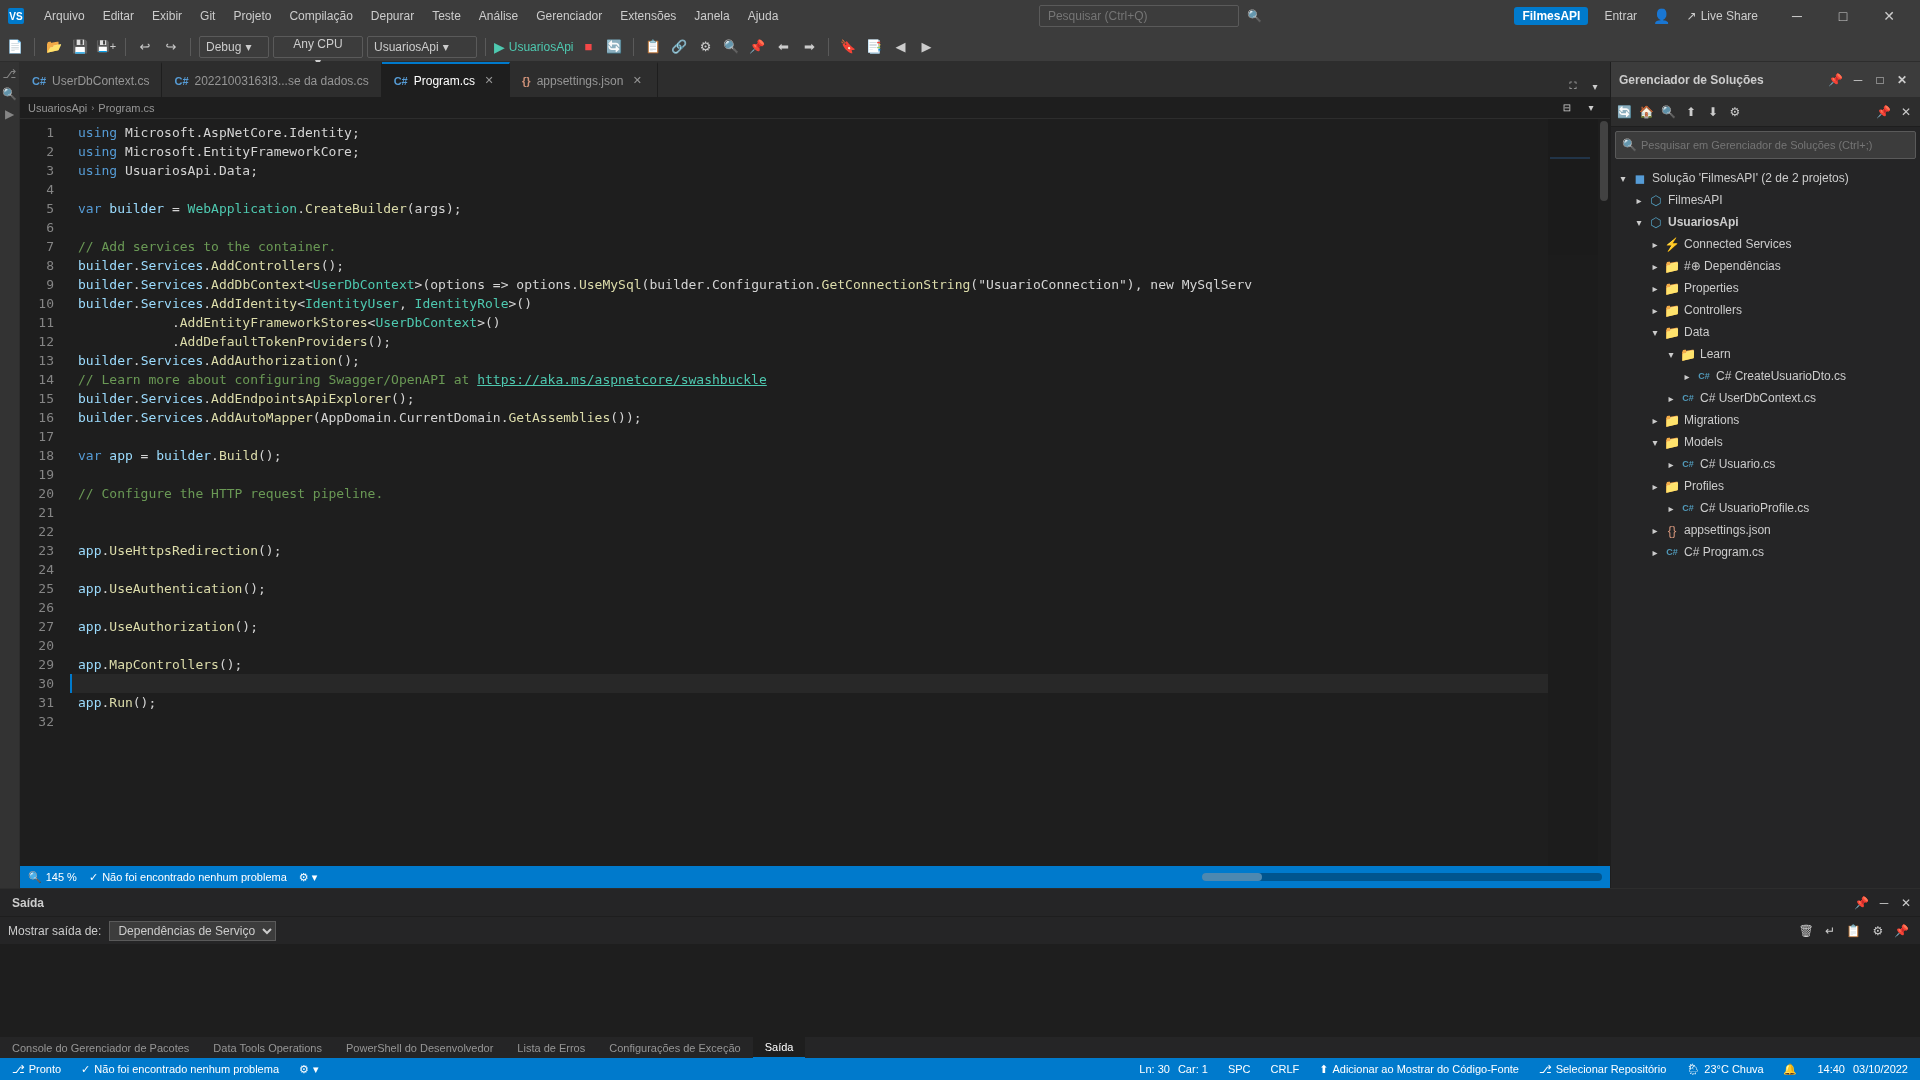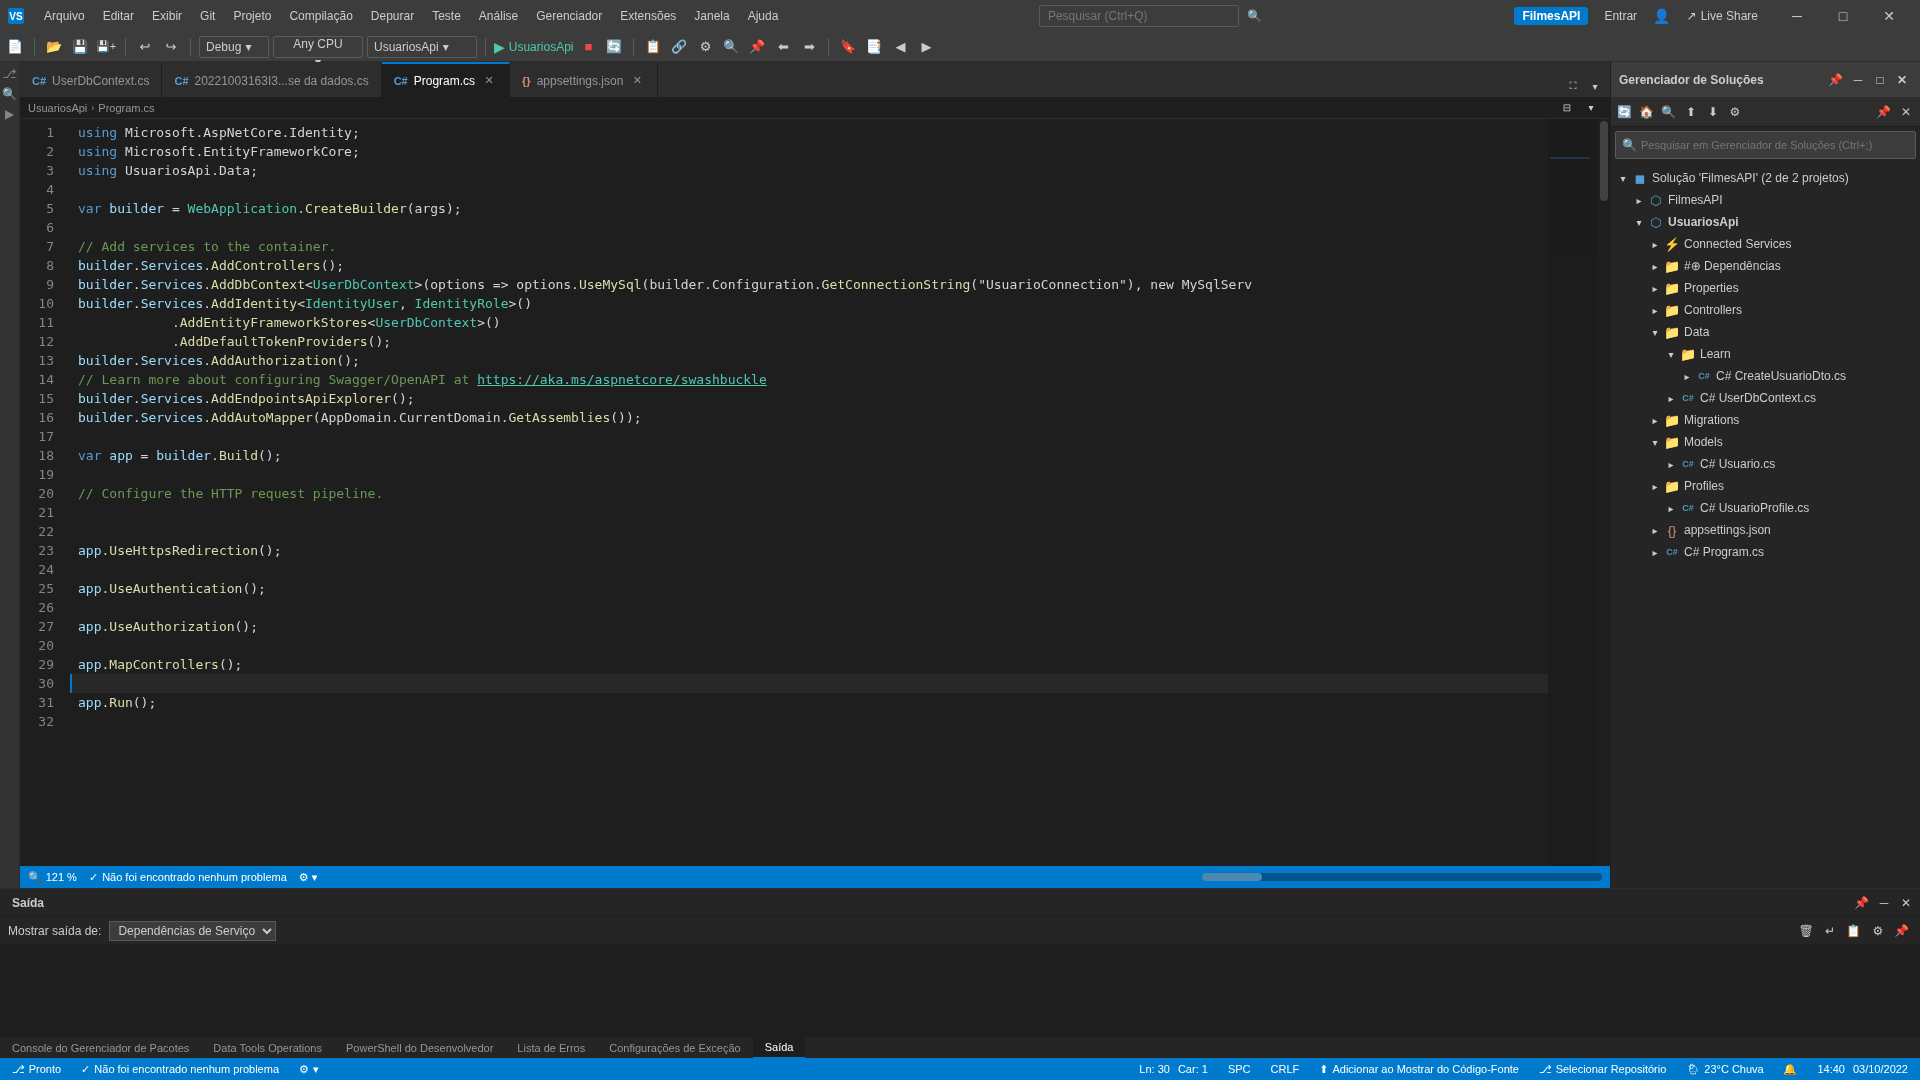--- a/index.html
+++ b/index.html
@@ -278,21 +278,21 @@
 
       <div class="scroll-indicator">
         <div class="scrollbar-thumb"></div>
       </div>
     </div>
 
     <div style="height:22px;background:#007acc;display:flex;align-items:center;justify-content:space-between;padding:0 8px;flex-shrink:0;">
       <div style="display:flex;align-items:center;gap:12px;">
         <span style="font-size:11px;color:white;display:flex;align-items:center;gap:4px;">
           <span>🔍</span>
-          <span>121 %</span>
+          <span>145 %</span>
         </span>
         <span style="font-size:11px;color:white;display:flex;align-items:center;gap:4px;">
           <span>✓</span>
           <span>Não foi encontrado nenhum problema</span>
         </span>
         <span style="font-size:11px;color:white;">⚙ ▾</span>
       </div>
       <div style="display:flex;align-items:center;gap:4px;">
         <div style="width:400px;height:8px;background:rgba(0,0,0,0.3);border-radius:4px;">
           <div style="width:60px;height:8px;background:rgba(255,255,255,0.3);border-radius:4px;"></div>

